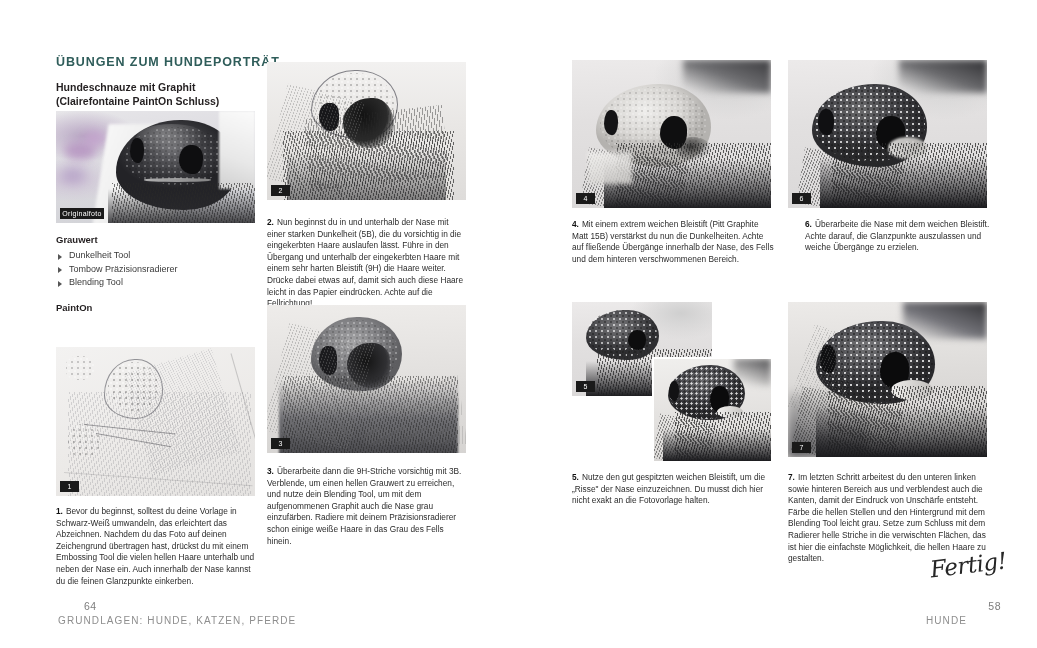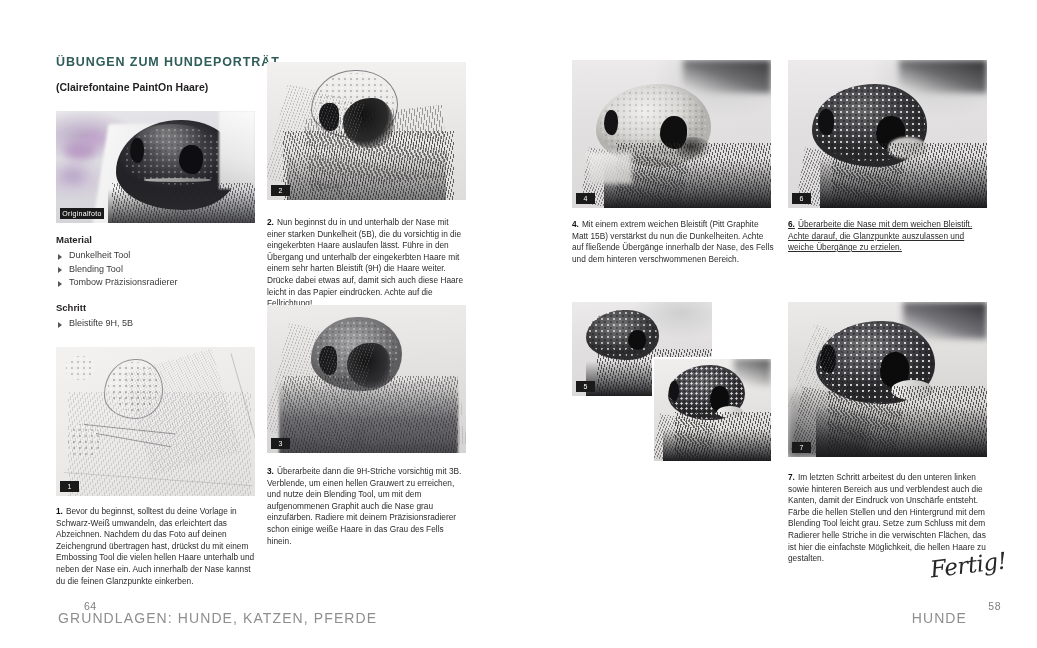--- a/index.html
+++ b/index.html
@@ -101,21 +101,21 @@
     text-align: center;
     letter-spacing: 0.3px;
     z-index: 6;
   }
   .badge.wide { width: 44px; text-align: center; }
 
   
   .foot {
     position: absolute;
     bottom: 22px;
-    font-size: 14px;
+    font-size: 10px;
     letter-spacing: 1.1px;
     color: #8e8e8e;
     text-transform: uppercase;
   }
   .foot-pageno {
     position: absolute;
     bottom: 36px;
     font-size: 10.5px;
     letter-spacing: 0.5px;
     color: #7d7d7d;
@@ -206,21 +206,22 @@
 </head>
 <body>
 
 <div id="page">
 
   <div class="spine"></div>
 
   <h1 class="section-title">ÜBUNGEN ZUM HUNDEPORTRÄT</h1>
 
   <div class="subtitle">
-    <div>(Clairefontaine PaintOn Haare)</div>
+    <div>Hundeschnauze mit Graphit</div>
+    <div>(Clairefontaine PaintOn Schluss)</div>
   </div>
 
   <div class="fig" style="left:56px; top:111px; width:199px; height:112px;">
     <div class="art">
       <div class="bg-photo"></div>
 
       <div style="position:absolute;left:4%;top:28%;width:16%;height:16%;border-radius:50%;background:#b28cbe;filter:blur(5px);opacity:.75;"></div>
       <div style="position:absolute;left:14%;top:18%;width:11%;height:13%;border-radius:50%;background:#c49fce;filter:blur(5px);opacity:.7;"></div>
       <div style="position:absolute;left:2%;top:50%;width:13%;height:14%;border-radius:50%;background:#a98fc0;filter:blur(6px);opacity:.6;"></div>
 
@@ -246,32 +247,31 @@
            background:linear-gradient(200deg,#fbfbfb 0%,#e8e8e8 60%,#cfcfcf 100%);filter:blur(1.2px);"></div>
 
       <div class="fur" style="left:28%;bottom:0;width:72%;height:36%;opacity:.75;filter:blur(.3px);"></div>
       <div style="position:absolute;left:26%;bottom:0;width:74%;height:34%;
            background:linear-gradient(0deg,#2b2b2e 0%,rgba(43,43,46,0) 90%);opacity:.85;"></div>
     </div>
     <div class="badge wide">Originalfoto</div>
   </div>
 
   <div style="position:absolute;left:56px;top:234px;width:210px;">
-    <div class="mat-head">Material</div>
+    <div class="mat-head">Grauwert</div>
     <ul class="mat-list">
       <li>Dunkelheit Tool</li>
+      <li>Tombow Präzisionsradierer</li>
       <li>Blending Tool</li>
-      <li>Tombow Präzisionsradierer</li>
     </ul>
   </div>
 
   <div style="position:absolute;left:56px;top:302px;width:210px;">
-    <div class="mat-head">Schritt</div>
+    <div class="mat-head">PaintOn</div>
     <ul class="mat-list">
-      <li>Bleistifte 9H, 5B</li>
     </ul>
   </div>
 
   <div class="fig" style="left:56px; top:347px; width:199px; height:149px;">
     <div class="art">
       <div class="sketch-bg"></div>
       <div class="sketch-hair" style="left:6%;top:30%;width:92%;height:70%;opacity:.9;"></div>
       <div class="sketch-hair" style="left:40%;top:8%;width:46%;height:72%;
            transform:rotate(-16deg);opacity:.75;"></div>
 
@@ -401,21 +401,21 @@
       <div style="position:absolute;right:0;top:0;width:44%;height:22%;
            background:linear-gradient(200deg,#303033 0%,#6a6a6d 50%,rgba(200,200,200,0) 92%);filter:blur(3px);"></div>
       <div class="fur" style="left:22%;top:56%;width:78%;height:46%;opacity:.9;"></div>
       <div class="fur" style="left:6%;top:64%;width:50%;height:38%;opacity:.62;transform:rotate(9deg);"></div>
       <div style="position:absolute;left:16%;bottom:0;width:84%;height:38%;
            background:linear-gradient(0deg,#1a1a1d 0%,rgba(26,26,29,0) 92%);"></div>
     </div>
     <div class="badge">6</div>
   </div>
 
-  <p class="caption" style="position:absolute;left:788px;top:219px;width:202px;text-decoration:underline;">
+  <p class="caption" style="position:absolute;left:805px;top:219px;width:202px;">
     <span class="num">6.</span><span>Überarbeite die Nase mit dem weichen Bleistift. Achte darauf, die Glanzpunkte auszulassen und weiche Übergänge zu erzielen.</span>
   </p>
 
   <div class="fig" style="left:572px; top:302px; width:140px; height:94px;">
     <div class="art">
       <div class="bg-soft"></div>
       <div style="position:absolute;left:10%;top:8%;width:52%;height:54%;
            background:radial-gradient(ellipse 58% 56% at 42% 32%, #77777a 0%, #4d4d50 55%, #2e2e31 92%);
            border-radius:54% 44% 42% 56% / 56% 52% 48% 44%;filter:blur(.4px);"></div>
       <div class="speckle" style="left:11%;top:9%;width:50%;height:50%;opacity:.7;border-radius:50%;"></div>
@@ -441,20 +441,23 @@
            background:linear-gradient(95deg,#f2f1ef,#c5c3c0);filter:blur(.6px);"></div>
       <div class="fur" style="left:18%;top:52%;width:82%;height:50%;opacity:.9;"></div>
       <div class="fur" style="left:2%;top:58%;width:48%;height:44%;opacity:.6;transform:rotate(10deg);"></div>
       <div style="position:absolute;right:0;top:0;width:32%;height:26%;
            background:linear-gradient(200deg,#4a4a4d 0%,rgba(190,190,190,0) 88%);filter:blur(3px);"></div>
       <div style="position:absolute;left:8%;bottom:0;width:92%;height:34%;
            background:linear-gradient(0deg,#1c1c1f 0%,rgba(28,28,31,0) 92%);"></div>
     </div>
   </div>
 
+  <p class="caption" style="position:absolute;left:572px;top:472px;width:202px;">
+    <span class="num">5.</span><span>Nutze den gut gespitzten weichen Bleistift, um die „Risse" der Nase einzuzeichnen. Du musst dich hier nicht exakt an die Fotovorlage halten.</span>
+  </p>
 
   <div class="fig" style="left:788px; top:302px; width:199px; height:155px;">
     <div class="art">
       <div style="position:absolute;inset:0;
            background:linear-gradient(178deg,#eceae8 0%,#dedcda 45%,#cfcdcb 100%);"></div>
       <div style="position:absolute;left:14%;top:12%;width:60%;height:54%;
            background:radial-gradient(ellipse 58% 56% at 44% 30%, #757578 0%, #4b4b4f 52%, #29292c 92%);
            border-radius:54% 44% 42% 56% / 56% 52% 48% 44%;filter:blur(.4px);"></div>
       <div class="speckle" style="left:15%;top:13%;width:58%;height:52%;opacity:.9;border-radius:50%;"></div>
       <div class="nostril" style="left:46%;top:32%;width:15%;height:24%;background:#0b0b0c;"></div>

